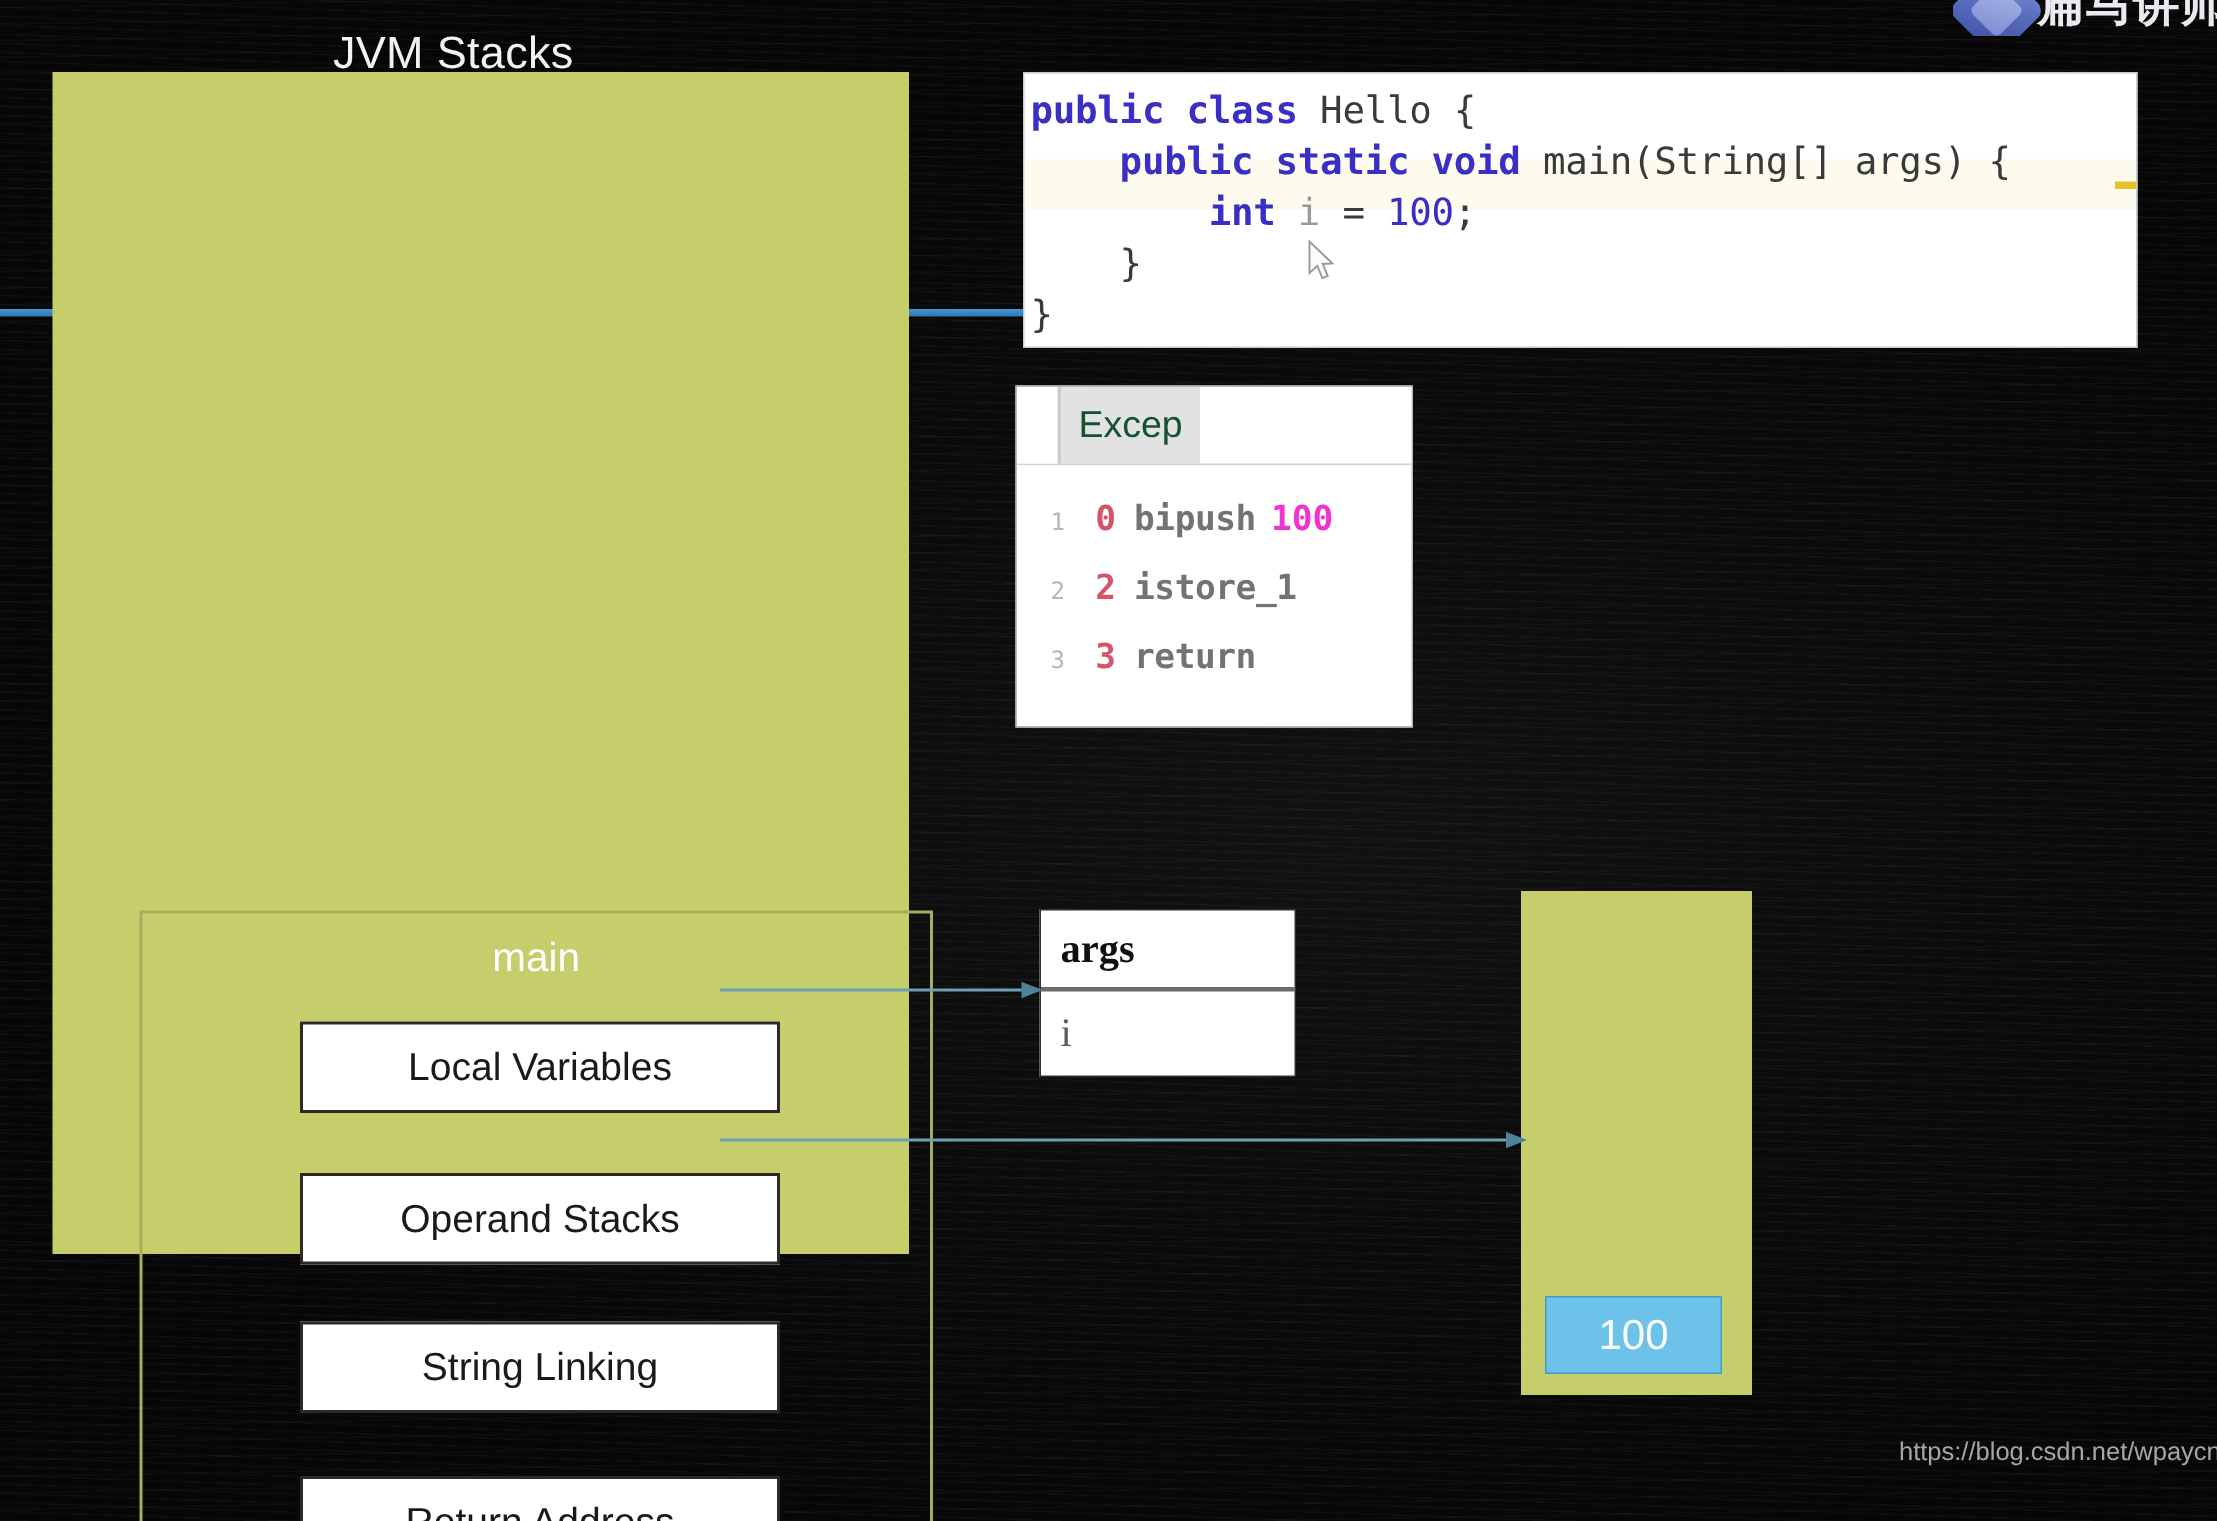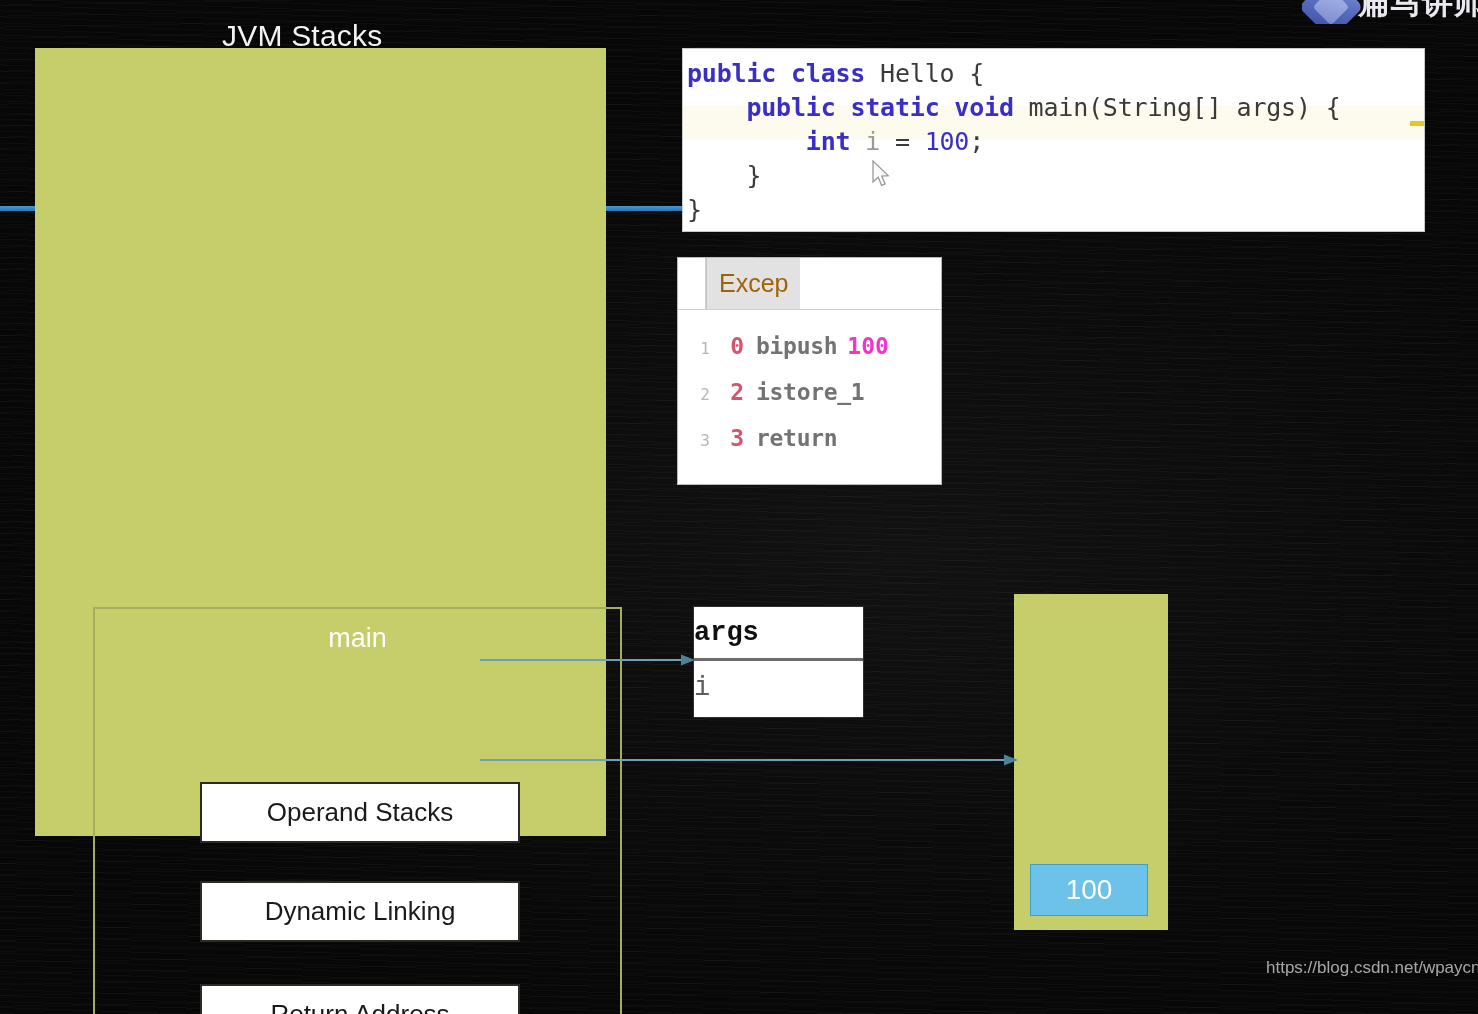--- a/index.html
+++ b/index.html
@@ -170,21 +170,21 @@
   }
   .bc-tab {
     display: flex; align-items: center;
     padding: 0 12px;
     font-size: 25px; font-weight: 400;
     font-family: "Liberation Sans", sans-serif;
     white-space: nowrap;
   }
   .bc-tab.active { background: #ffffff; color: #1b1b1b; }
   .bc-tab.inactive {
-    background: #e2e2e2; color: #a16207;
+    background: #e2e2e2; color: #14532d;
     border-left: 1px solid #c4c4c4;
   }
   #bytecode-list {
     position: absolute; left: 0; top: 53px;
     width: 100%;
     padding-top: 22px;
   }
   .bc-row {
     display: flex; align-items: baseline;
     height: 46px;
@@ -198,21 +198,22 @@
   
   #locals-table {
     position: absolute; left: 693px; top: 606px;
     width: 171px; height: 112px;
     background: #ffffff;
     border: 1px solid #2f2f2f;
   }
   .locals-cell {
     height: 54px;
     display: flex; align-items: center;
-    font-family: Liberation Mono, monospace;
+    padding-left: 13px;
+    font-family: Liberation Serif, serif;
   }
   #locals-cell-0 {
     font-size: 27px; font-weight: 700; color: #101010;
     border-bottom: 3px solid #6b6b6b;
   }
   #locals-cell-1 { font-size: 27px; font-weight: 400; color: #5d5d5d; }
 
   
   #operand-column {
     position: absolute; left: 1014px; top: 594px;
@@ -255,25 +256,28 @@
     <div id="logo-text">扁马讲师</div>
   </div>
 
   <div id="jvm-title">JVM Stacks</div>
 
   <div id="jvm-stack-rect">
 
     <div id="main-frame">
       <div id="main-frame-label">main</div>
 
+      <div class="frame-box" id="frame-box-0">
+        <span>Local Variables</span>
+      </div>
       <div class="frame-box" id="frame-box-1">
         <span>Operand Stacks</span>
       </div>
       <div class="frame-box" id="frame-box-2">
-        <span>Dynamic Linking</span>
+        <span>String Linking</span>
       </div>
       <div class="frame-box" id="frame-box-3">
         <span>Return Address</span>
       </div>
     </div>
   </div>
 
   <div id="code-panel">
     <div id="code-hl">
       <div id="code-hl-marker"></div>

